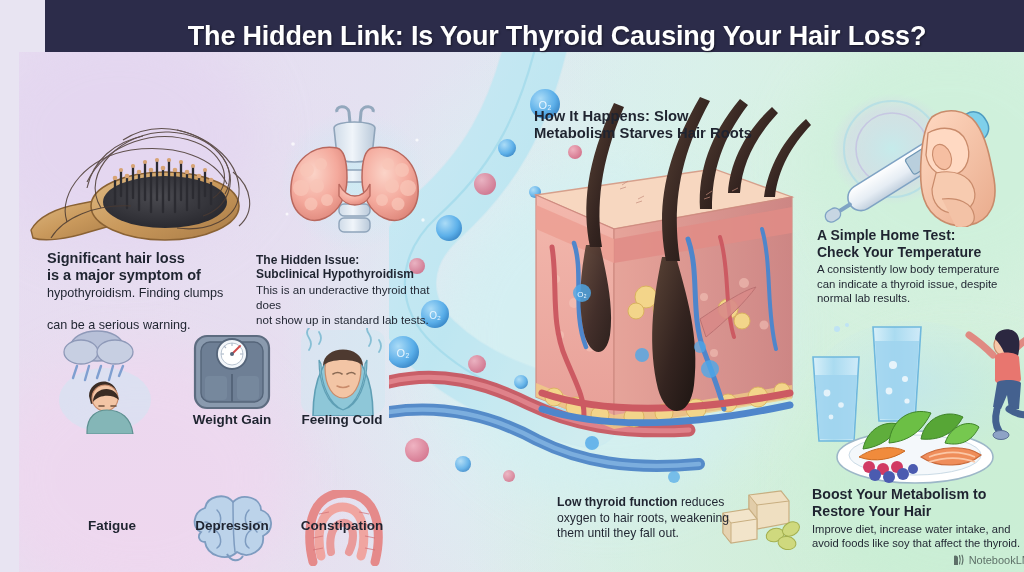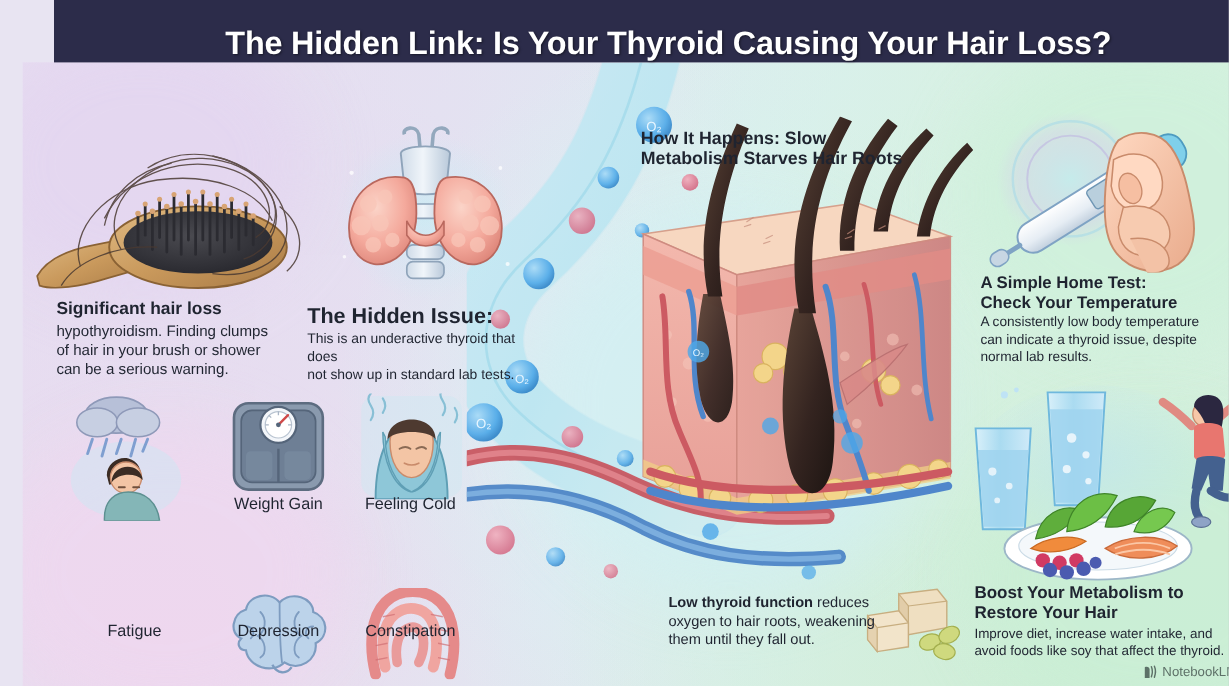--- a/index.html
+++ b/index.html
@@ -59,21 +59,21 @@
 
   
   #food{position:absolute;left:790px;top:265px;width:234px;height:175px;z-index:10;}
 
   
   #soy{position:absolute;left:700px;top:435px;width:90px;height:65px;z-index:14;}
 
   
   .sym{position:absolute;z-index:20;}
   .sym-label{
-    position:absolute;text-align:center;font-weight:normal;font-size:13.5px;color:#1f2430;
+    position:absolute;text-align:center;font-weight:bold;font-size:13.5px;color:#1f2430;
     z-index:22;white-space:nowrap;
   }
 
   
   #watermark{
     position:absolute;right:12px;bottom:6px;z-index:50;
     display:flex;align-items:center;gap:4px;
     color:#4b5b55;font-size:11px;opacity:.85;
   }
 </style>
@@ -579,31 +579,33 @@
       <path d="M32,62 C30,50 32,38 40,34 C48,30 54,36 54,46 C54,54 52,58 50,62" fill="none" stroke="#e99b9b" stroke-width="8" stroke-linecap="round"></path>
       <g stroke="#d06f74" stroke-width="1.2" opacity=".7">
         <path d="M14,60 l10,-2 M14,48 l10,-2 M16,36 l10,-2 M20,24 l10,-2"></path>
         <path d="M76,60 l-10,-2 M76,48 l-10,-2 M74,36 l-10,-2 M70,24 l-10,-2"></path>
       </g>
     </svg>
 
     <div class="txt" style="left:28px;top:198px;width:224px;">
       <div class="hd" style="font-size:14.5px;">
         <span>Significant hair loss</span><br>
+        <span>is a major symptom of</span>
       </div>
       <div class="bd" style="font-size:12.6px;margin-top:1px;">
         <span>hypothyroidism. Finding clumps</span><br>
-        <span>of hair in your brush or shower</span><br>
+        <br>
         <span>can be a serious warning.</span>
       </div>
     </div>
 
     <div class="txt" style="left:237px;top:201px;width:200px;">
-      <div class="hd" style="font-size:18px;">
+      <div class="hd" style="font-size:12px;">
         <span>The Hidden Issue:</span><br>
+        <span>Subclinical Hypothyroidism</span>
       </div>
       <div class="bd" style="font-size:11.6px;margin-top:2px;">
         <span>This is an underactive thyroid that does</span><br>
         <span>not show up in standard lab tests.</span>
       </div>
     </div>
 
     <div class="txt" style="left:515px;top:56px;width:290px;z-index:30;">
       <div class="hd" style="font-size:14.8px;">
         <span>How It Happens: Slow</span><br>

